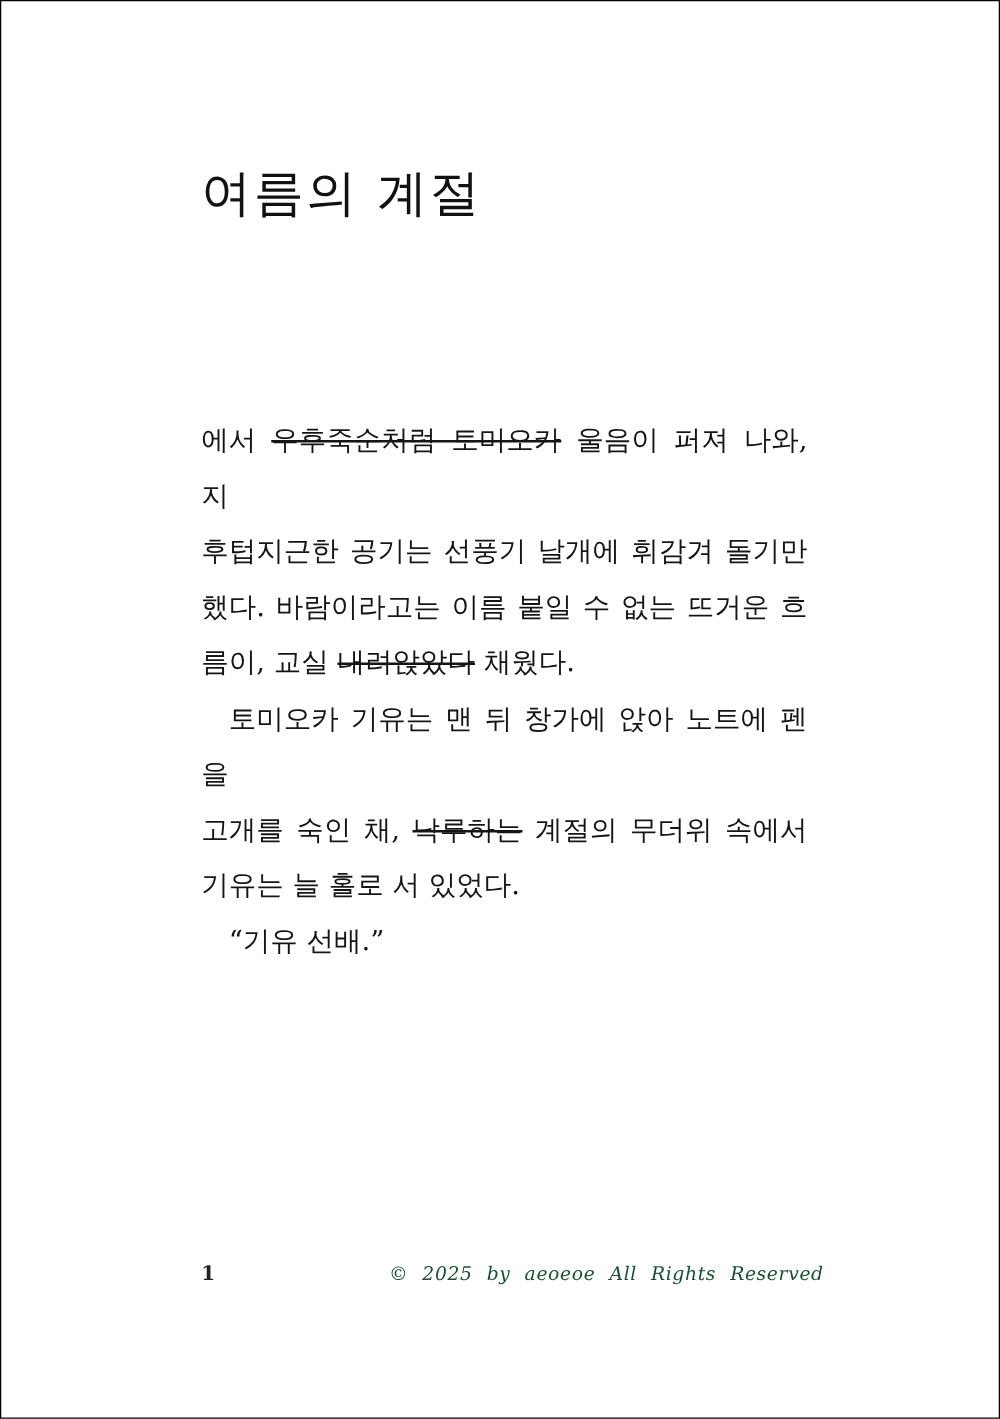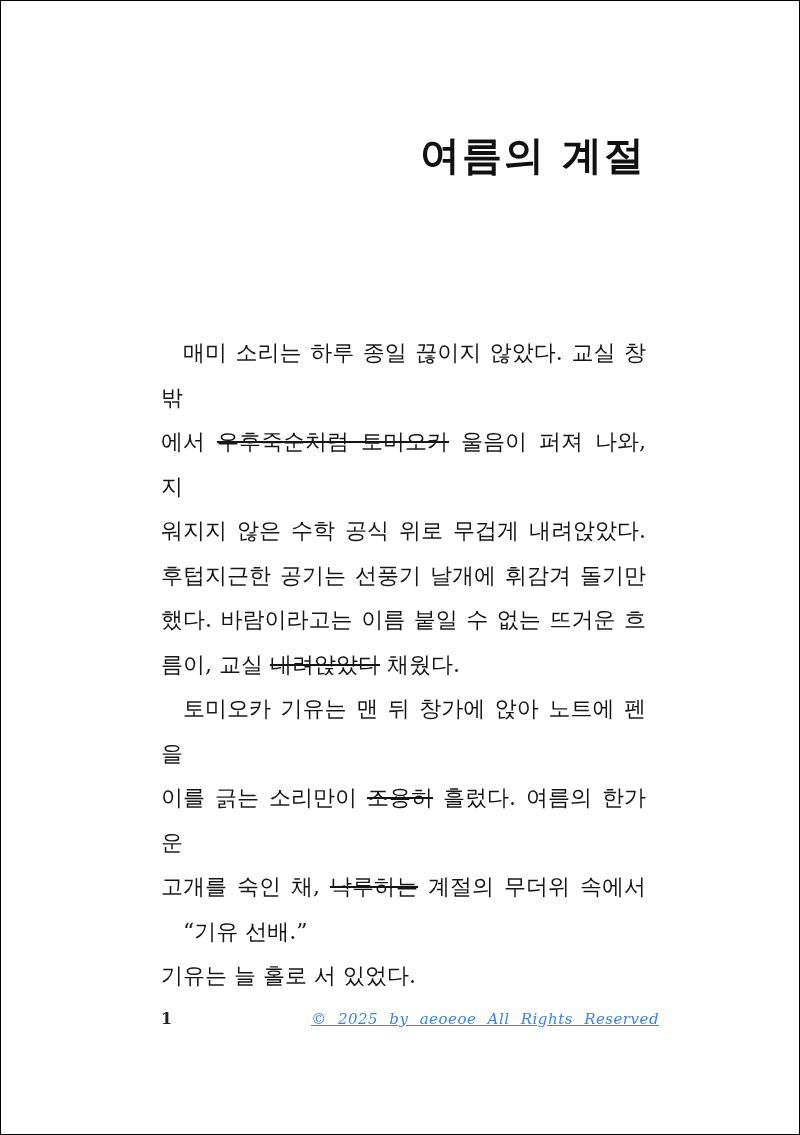--- a/index.html
+++ b/index.html
@@ -12,23 +12,23 @@
     border: 1px solid #000000;
     font-family: "DejaVu Serif", "Liberation Serif", serif;
     overflow: hidden;
   }
   .page-title {
     position: absolute;
     top: 130px;
     left: 160px;
     width: 485px;
     margin: 0;
-    text-align: right;
+    text-align: left;
     font-size: 40px;
-    font-weight: 700;
+    font-weight: 400;
     letter-spacing: 2px;
     color: #111111;
     line-height: 1.2;
   }
   .body-text {
     position: absolute;
     top: 330px;
     left: 160px;
     width: 485px;
     font-size: 22px;
@@ -70,29 +70,26 @@
     word-spacing: 6px;
     letter-spacing: 0.5px;
   }
 </style>
 </head>
 <body style="background: rgb(255, 255, 255); border-color: rgb(0, 0, 0);">
 
 <h1 class="page-title">여름의 계절</h1>
 
 <div class="body-text" id="body-text" style="color: rgb(21, 21, 21);">
-    <div class="text-line indent"><span class="">매미 소리는 하루 종일 끊이지 않았다. 교실 창밖</span></div>
     <div class="text-line"><span class="">에서 </span><span class="strike">우후죽순처럼 토미오카</span><span class=""> 울음이 퍼져 나와, 지</span></div>
-    <div class="text-line"><span class="">워지지 않은 수학 공식 위로 무겁게 내려앉았다.</span></div>
     <div class="text-line"><span class="">후텁지근한 공기는 선풍기 날개에 휘감겨 돌기만</span></div>
     <div class="text-line"><span class="">했다. 바람이라고는 이름 붙일 수 없는 뜨거운 흐</span></div>
     <div class="text-line last"><span class="">름이, 교실 </span><span class="strike">내려앉았다</span><span class=""> 채웠다.</span></div>
     <div class="text-line indent"><span class="">토미오카 기유는 맨 뒤 창가에 앉아 노트에 펜을</span></div>
-    <div class="text-line"><span class="">이를 긁는 소리만이 </span><span class="strike">조용히</span><span class=""> 흘렀다. 여름의 한가운</span></div>
     <div class="text-line"><span class="">고개를 숙인 채, </span><span class="strike">낙루하는</span><span class=""> 계절의 무더위 속에서</span></div>
+    <div class="text-line last"><span class="">기유는 늘 홀로 서 있었다.</span></div>
     <div class="text-line last indent"><span class="">“기유 선배.”</span></div>
-    <div class="text-line last"><span class="">기유는 늘 홀로 서 있었다.</span></div>
   </div>
 
 <div class="page-footer">
   <span class="page-number">1</span>
-  <span class="copyright" style="color: #3b82f6; text-decoration: underline;">© 2025 by aeoeoe All Rights Reserved</span>
+  <span class="copyright" style="color: #14532d;">© 2025 by aeoeoe All Rights Reserved</span>
 </div>
 
 </body></html>

